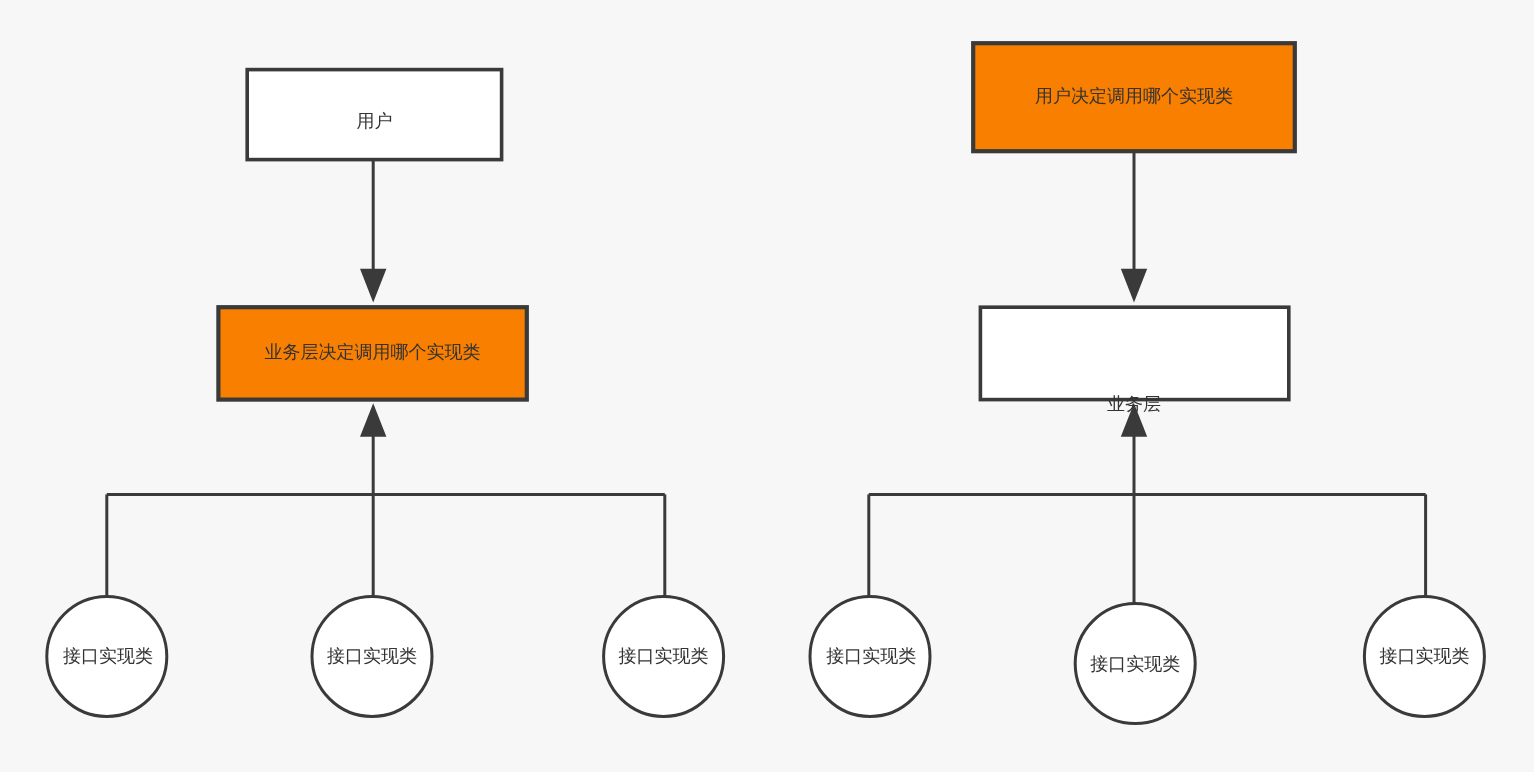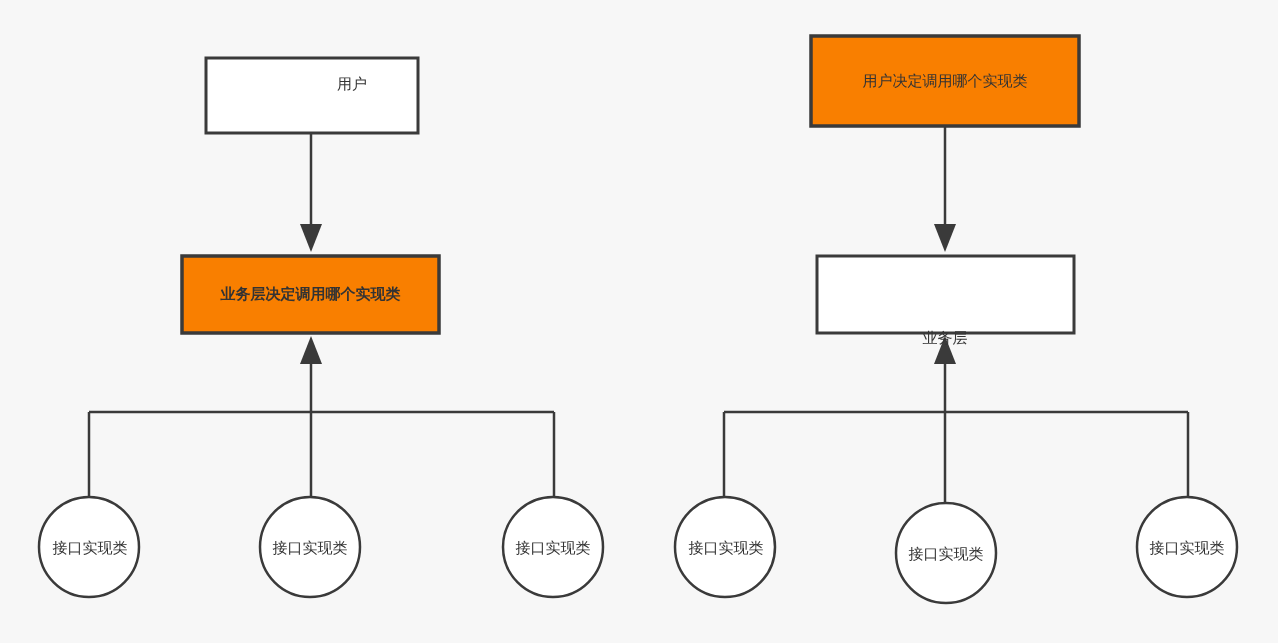--- a/index.html
+++ b/index.html
@@ -27,22 +27,22 @@
     align-items: center;
     justify-content: center;
     text-align: center;
     color: #333333;
     font-size: 15px;
     line-height: 22px;
     pointer-events: none;
     box-sizing: border-box;
   }
   
-  #lbl-l-user      { left: 206px; top: 46px;  width: 212px; height: 75px; margin-left: 40px; }
-  #lbl-l-service   { left: 189px; top: 258px; width: 243px; height: 72px; padding: 0 16px; font-weight: bold; }
+  #lbl-l-user      { left: 206px; top: 64px;  width: 212px; height: 75px; }
+  #lbl-l-service   { left: 189px; top: 258px; width: 243px; height: 72px; padding: 0 16px; }
   
   #lbl-r-user      { left: 818px; top: 38px;  width: 254px; height: 86px; padding: 0 14px; }
   #lbl-r-service   { left: 824px; top: 258px; width: 242px; height: 72px; margin-top: 44px; }
   
   .circle-label {
     position: absolute;
     width: 90px;
     height: 56px;
     display: flex;
     align-items: center;

